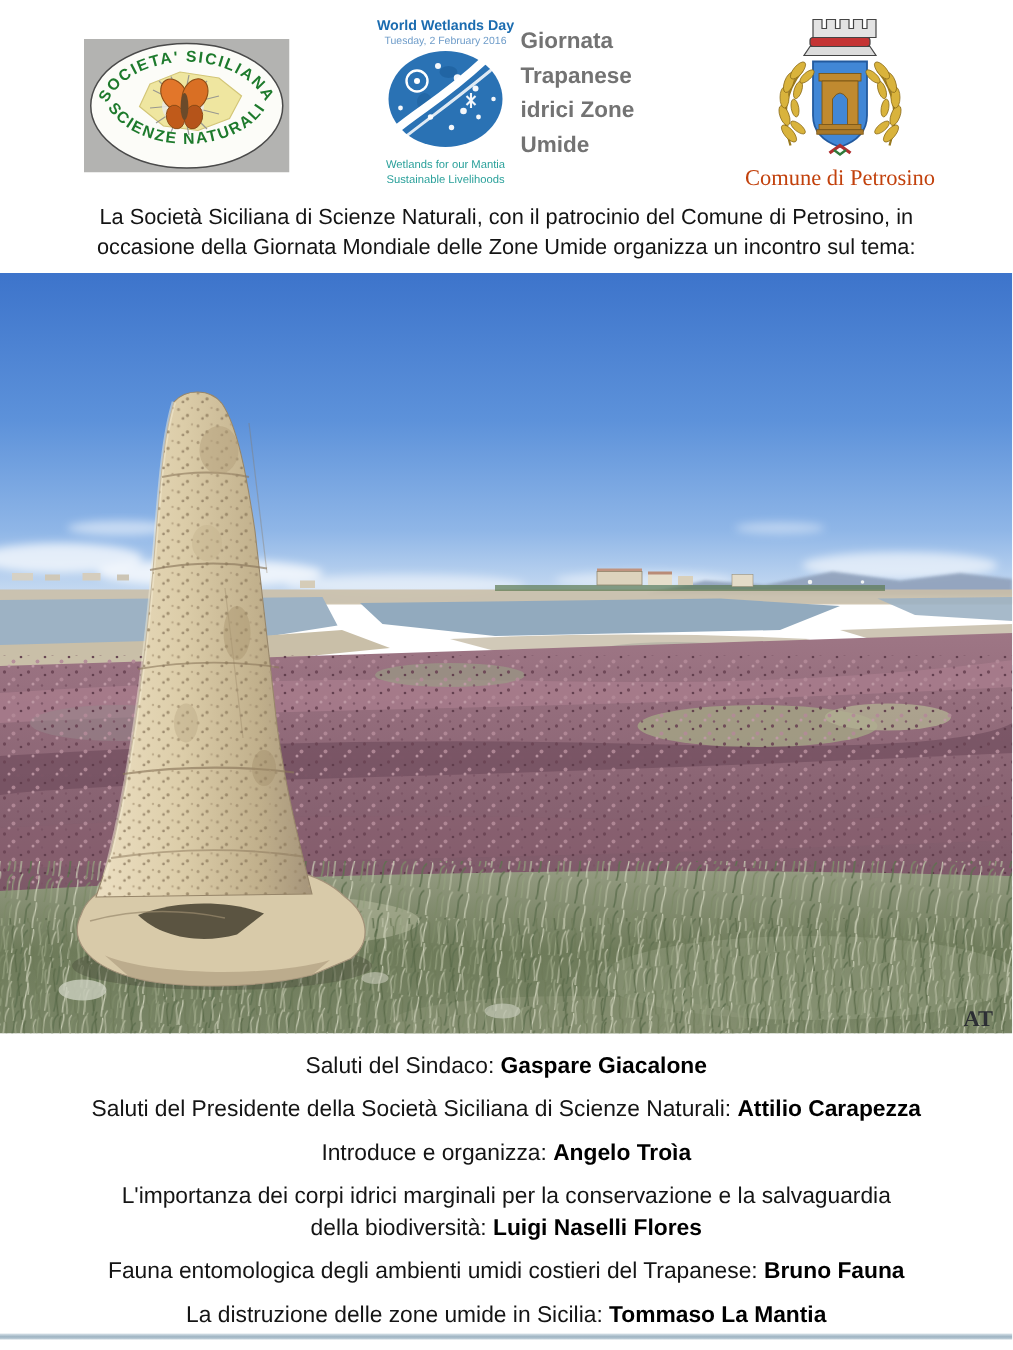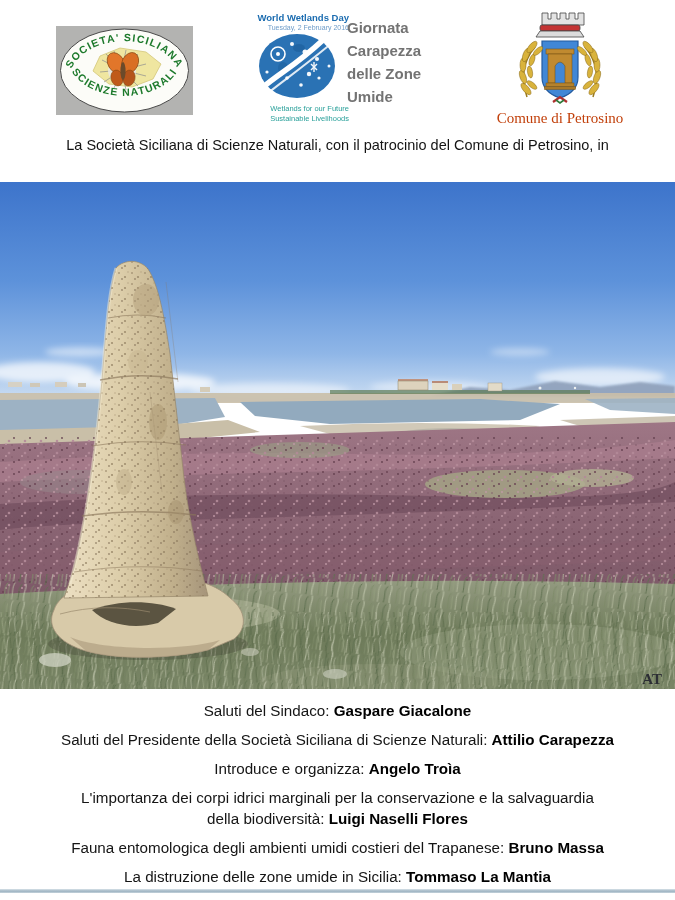--- a/index.html
+++ b/index.html
@@ -1,21 +1,21 @@
 <!DOCTYPE html>
 <html><head>
 <meta charset="utf-8">
 <style>
   html,body{margin:0;padding:0;background:#ffffff;}
   .poster{position:relative;width:675px;height:900px;background:#fff;overflow:hidden;
           font-family:"Liberation Sans","DejaVu Sans",sans-serif;color:#111;}
   
   .hdr{position:absolute;left:0;top:0;width:675px;height:131px;}
   .sssn{position:absolute;left:56px;top:26px;}
-  .wwd{position:absolute;left:245px;top:12px;width:104px;text-align:right;}
+  .wwd{position:absolute;left:245px;top:12px;width:104px;text-align:center;}
   .wwd .t1{font-weight:bold;color:#1b6cb0;font-size:9.5px;line-height:11px;white-space:nowrap;}
   .wwd .t2{color:#6e9cc9;font-size:7px;line-height:9px;white-space:nowrap;}
   .wwd .t3{color:#2ba19b;font-size:7.5px;line-height:9.5px;white-space:nowrap;}
   .event-name{position:absolute;left:347px;top:16px;font-weight:bold;font-size:15px;line-height:23px;color:#737373;}
   .crest{position:absolute;left:494px;top:5px;width:132px;text-align:center;}
   .crest .cap{font-family:"Liberation Serif","DejaVu Serif",serif;font-size:15px;color:#c2410c;margin-top:1px;white-space:nowrap;}
   
   .intro{position:absolute;left:0;top:136px;width:675px;text-align:center;
          font-size:14.5px;line-height:19.5px;color:#141414;}
   .intro div{white-space:nowrap;}
@@ -101,28 +101,28 @@
           <circle cx="56" cy="53" r="1.8"></circle>
             <circle cx="84" cy="34" r="1.5"></circle>
             <circle cx="22" cy="40" r="1.6"></circle>
         </g>
         <g stroke="#ffffff" stroke-width="1.4" opacity="0.95">
           <line x1="66" y1="32" x2="72" y2="38"></line>
             <line x1="72" y1="32" x2="66" y2="38"></line>
             <line x1="69" y1="30" x2="69" y2="40"></line>
         </g>
       </svg>
-      <div class="t3">Wetlands for our Future</div>
+      <div class="t3">Wetlands for our Mantia</div>
       <div class="t3">Sustainable Livelihoods</div>
     </div>
 
     <div class="event-name">
       <div>Giornata</div>
-      <div>Carapezza</div>
-      <div>delle Zone</div>
+      <div>Trapanese</div>
+      <div>idrici Zone</div>
       <div>Umide</div>
     </div>
 
     <div class="crest">
       <svg width="122" height="100" viewBox="0 0 122 100">
         <g stroke="#444" stroke-width="0.8">
           <path d="M43 8 h6 v6 h3 v-6 h6 v6 h3 v-6 h6 v6 h3 v-6 h6 v6 h3 v-6 h6 v12 h-42 Z" fill="#e3e3e3"></path>
           <rect x="41" y="20" width="40" height="6" rx="2" fill="#c43434"></rect>
           <path d="M41 26 L81 26 L85 32 L37 32 Z" fill="#dcdcdc"></path>
         </g>
@@ -148,20 +148,21 @@
         <use href="#laurelL" transform="translate(122,0) scale(-1,1)"></use>
         <path d="M54 97 L61 92 L68 97" stroke="#b03030" stroke-width="2.2" fill="none"></path>
         <path d="M57 95 L61 98 L65 95" stroke="#2f7a3a" stroke-width="1.6" fill="none"></path>
       </svg>
       <div class="cap">Comune di Petrosino</div>
     </div>
   </div>
 
   <div class="intro">
     <div>La Società Siciliana di Scienze Naturali, con il patrocinio del Comune di Petrosino, in</div>
+    <div>occasione della Giornata Mondiale delle Zone Umide organizza un incontro sul tema:</div>
   </div>
 
   <div class="photo">
     <svg width="675" height="507" viewBox="0 0 675 507">
       <defs>
         <linearGradient id="skyG" x1="0" y1="0" x2="0" y2="1">
           <stop offset="0" stop-color="#3d74cb"></stop>
             <stop offset="0.45" stop-color="#5d92da"></stop>
           <stop offset="0.78" stop-color="#8fb6e7"></stop>
             <stop offset="1" stop-color="#cfe0f3"></stop>
@@ -321,21 +322,21 @@
       <span>Saluti del Presidente della Società Siciliana di Scienze Naturali: </span><b>Attilio Carapezza</b>
     </div>
     <div class="pline">
       <span>Introduce e organizza: </span><b>Angelo Troìa</b>
     </div>
     <div class="pline">
       <div>L'importanza dei corpi idrici marginali per la conservazione e la salvaguardia</div>
       <div><span>della biodiversità: </span><b>Luigi Naselli Flores</b></div>
     </div>
     <div class="pline">
-      <span>Fauna entomologica degli ambienti umidi costieri del Trapanese: </span><b>Bruno Massa</b>
+      <span>Fauna entomologica degli ambienti umidi costieri del Trapanese: </span><b>Bruno Fauna</b>
     </div>
     <div class="pline">
       <span>La distruzione delle zone umide in Sicilia: </span><b>Tommaso La Mantia</b>
     </div>
   </div>
 
   <div class="bbar"></div>
 </div>
 
 </body></html>

